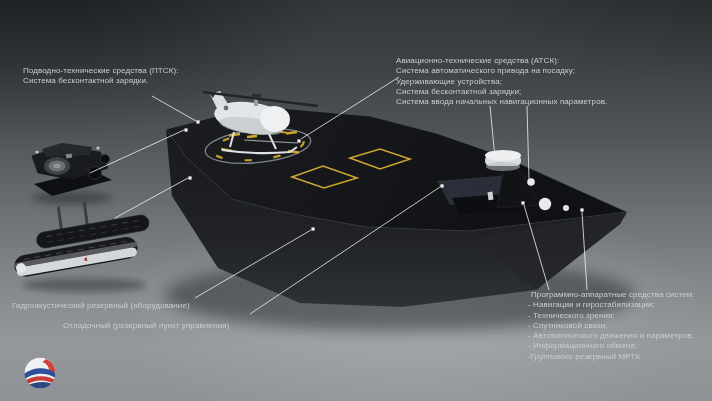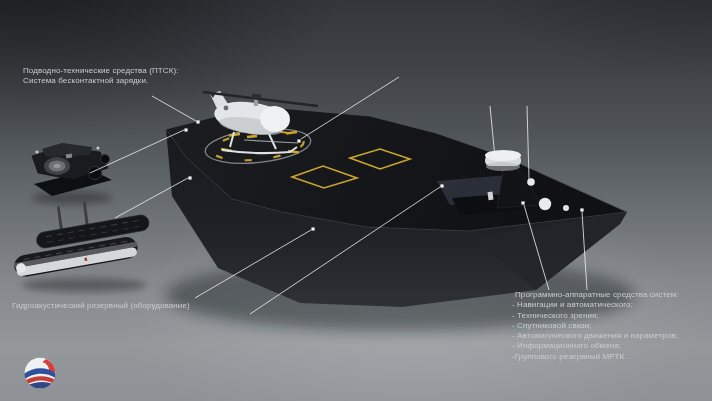--- a/index.html
+++ b/index.html
@@ -170,29 +170,39 @@
         <path d="M26,386 C36,381 48,381 54,385 L50,391 C42,387.5 32,387.5 28,390 Z" fill="#1e3a78" opacity="0.92"></path>
       </g>
     </g>
   </svg>
 
   <div class="lbl" style="left:23px;top:66px">
     <div>Подводно-технические средства (ПТСК):</div>
     <div>Система бесконтактной зарядки.</div>
   </div>
 
+  <div class="lbl" style="left:396px;top:56px">
+    <div>Авиационно-технические средства (АТСК):</div>
+    <div>Система автоматического привода на посадку;</div>
+    <div>Удерживающие устройства;</div>
+    <div>Система бесконтактной зарядки;</div>
+    <div>Система ввода начальных навигационных параметров.</div>
+  </div>
 
   <div class="lbl" style="left:12px;top:301px">
     <div>Гидроакустический резервный (оборудование)</div>
   </div>
 
-
-  <div class="lbl" style="left:512px;top:290px">
+  <div class="lbl" style="left:63px;top:321px">
+    <div>Отладочный (резервный пункт управления)</div>
+  </div>
+
+  <div class="lbl" style="left:528px;top:290px">
     <div style="padding-left:3px">Программно-аппаратные средства систем:</div>
-    <div>- Навигации и автоматического;</div>
+    <div>- Навигации и гиростабилизации;</div>
     <div>- Технического зрения;</div>
     <div>- Спутниковой связи;</div>
     <div>- Автоматического движения и параметров;</div>
     <div>- Информационного обмена;</div>
     <div>-Группового резервный МРТК.</div>
   </div>
 
 </div>
 
 </body></html>

